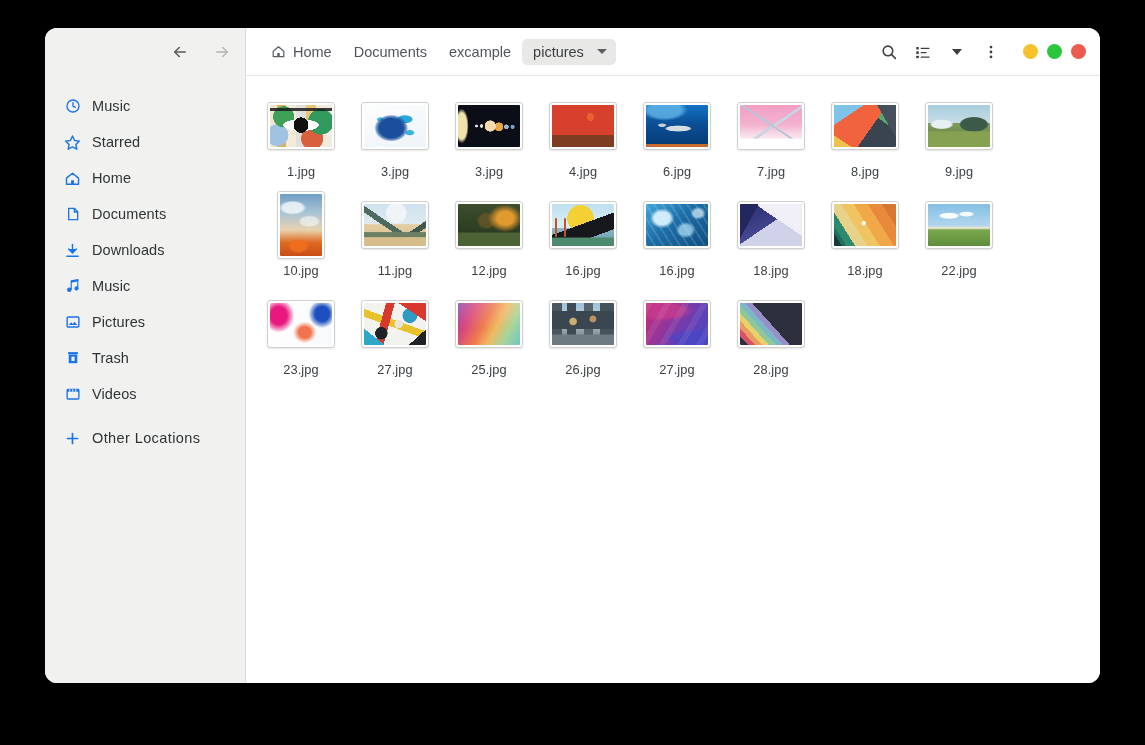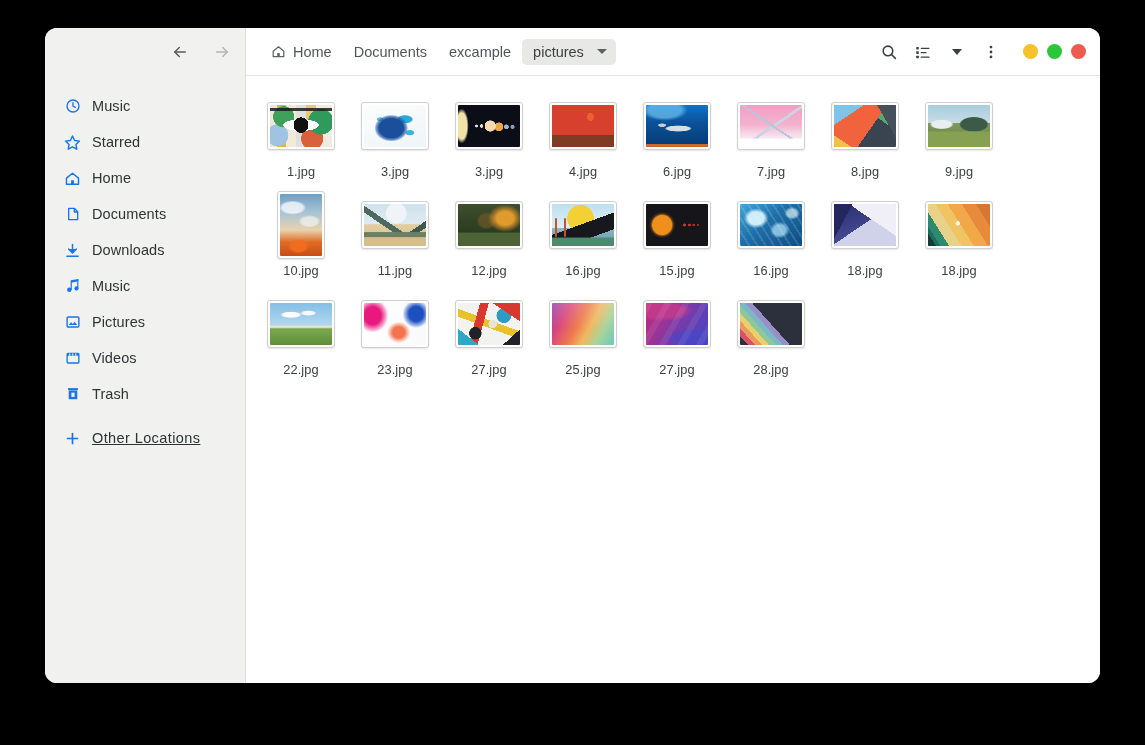--- a/index.html
+++ b/index.html
@@ -58,21 +58,21 @@
   }
   .sb-icon {
     width: 17px; height: 17px;
     flex: 0 0 17px;
     display: flex; align-items: center; justify-content: center;
     color: #1a73e8;
   }
   .sb-icon svg { display: block; }
   .sb-label { white-space: nowrap; letter-spacing: .1px; }
   .sb-gap { height: 8px; }
-  .sb-item.other .sb-label { letter-spacing: .4px; text-decoration: underline; }
+  .sb-item.other .sb-label { letter-spacing: .4px; }
 
   
   .main {
     flex: 1 1 auto;
     display: flex;
     flex-direction: column;
     background: #ffffff;
     min-width: 0;
   }
   .topbar {
@@ -287,39 +287,39 @@
               <rect x="3.2" y="4.5" width="17.6" height="15" rx="1.6"></rect>
               <path d="M5.6 16.6 l3.6-4.4 2.6 2.8 2.6-3.4 4 5z" fill="currentColor" stroke="none"></path>
             </svg>
         </span>
         <span class="sb-label">Pictures</span>
       </div>
 
       <div class="sb-item">
         <span class="sb-icon">
           <svg width="16" height="16" viewBox="0 0 24 24" fill="none" stroke="currentColor" stroke-width="2">
+              <rect x="4.6" y="3.2" width="14.8" height="2.8" fill="currentColor" stroke="none"></rect>
+              <path d="M5.6 6.6 h12.8 v13.2 h-12.8 Z" fill="currentColor" stroke="none"></path>
+              <rect x="9.6" y="10" width="4.8" height="6.4" fill="#f1f1ef" stroke="none"></rect>
+            </svg>
+        </span>
+        <span class="sb-label">Trash</span>
+      </div>
+
+      <div class="sb-item">
+        <span class="sb-icon">
+          <svg width="16" height="16" viewBox="0 0 24 24" fill="none" stroke="currentColor" stroke-width="2">
               <rect x="3.2" y="5" width="17.6" height="14.5" rx="1.4"></rect>
               <rect x="3.2" y="5" width="17.6" height="3.6" fill="currentColor" stroke="none"></rect>
               <rect x="6.3" y="5" width="1.7" height="3.6" fill="#f1f1ef" stroke="none"></rect>
               <rect x="10.8" y="5" width="1.7" height="3.6" fill="#f1f1ef" stroke="none"></rect>
               <rect x="15.3" y="5" width="1.7" height="3.6" fill="#f1f1ef" stroke="none"></rect>
             </svg>
         </span>
         <span class="sb-label">Videos</span>
-      </div>
-
-      <div class="sb-item">
-        <span class="sb-icon">
-          <svg width="16" height="16" viewBox="0 0 24 24" fill="none" stroke="currentColor" stroke-width="2">
-              <rect x="4.6" y="3.2" width="14.8" height="2.8" fill="currentColor" stroke="none"></rect>
-              <path d="M5.6 6.6 h12.8 v13.2 h-12.8 Z" fill="currentColor" stroke="none"></path>
-              <rect x="9.6" y="10" width="4.8" height="6.4" fill="#f1f1ef" stroke="none"></rect>
-            </svg>
-        </span>
-        <span class="sb-label">Trash</span>
       </div>
 
       <div class="sb-gap"></div>
 
       <div class="sb-item other">
         <span class="sb-icon">
           <svg width="17" height="17" viewBox="0 0 24 24" fill="none" stroke="currentColor" stroke-width="2.4" stroke-linecap="round">
               <line x1="12" y1="5" x2="12" y2="19"></line>
               <line x1="5" y1="12" x2="19" y2="12"></line>
             </svg>
@@ -574,36 +574,20 @@
     <div class="im" style="background:linear-gradient(180deg,transparent 0 78%, #4e8a6e 82% 100%)"></div>
                 </div>
               </div>
             </div>
             <div class="fname">16.jpg</div>
           </div>
           <div class="tile">
             <div class="thumb-box">
               <div class="thumb">
                 <div class="thumb-inner">
-                  <div class="im" style="background:#16161a"></div>
-    <div class="im" style="background:radial-gradient(circle at 26% 50%, #f0901c 0 19%, rgba(240,144,28,.25) 22%, transparent 26%)"></div>
-    <div class="im" style="background:
-      radial-gradient(circle at 62% 50%, #c0392b 0 3%, transparent 4%),
-      radial-gradient(circle at 70% 50%, #b8352a 0 2.4%, transparent 3.4%),
-      radial-gradient(circle at 77% 50%, #a83028 0 2%, transparent 3%),
-      radial-gradient(circle at 84% 50%, #982a24 0 1.6%, transparent 2.6%)"></div>
-                </div>
-              </div>
-            </div>
-            <div class="fname">15.jpg</div>
-          </div>
-          <div class="tile">
-            <div class="thumb-box">
-              <div class="thumb">
-                <div class="thumb-inner">
                   <div class="im" style="background:linear-gradient(140deg,#3fa8d8 0%,#1d6ea8 44%,#0f4e80 100%)"></div>
     <div class="im" style="background:
       radial-gradient(ellipse 30% 36% at 26% 34%, rgba(220,245,255,.92) 0 42%, transparent 66%),
       radial-gradient(ellipse 24% 30% at 64% 62%, rgba(180,230,250,.7) 0 40%, transparent 66%),
       radial-gradient(ellipse 18% 22% at 84% 22%, rgba(235,250,255,.65) 0 40%, transparent 70%)"></div>
     <div class="im" style="background:repeating-linear-gradient(58deg, rgba(255,255,255,.13) 0 2px, transparent 2px 7px)"></div>
                 </div>
               </div>
             </div>
             <div class="fname">16.jpg</div>
@@ -689,20 +673,37 @@
     <div class="im" style="background:linear-gradient(180deg, rgba(255,255,255,.18) 0%, rgba(255,255,255,0) 60%)"></div>
                 </div>
               </div>
             </div>
             <div class="fname">25.jpg</div>
           </div>
           <div class="tile">
             <div class="thumb-box">
               <div class="thumb">
                 <div class="thumb-inner">
+                  <div class="im" style="background:linear-gradient(180deg,#9cc0d8 0%,#c2d6e2 40%,#8e9aa2 70%,#5e6a72 100%)"></div>
+    <div class="im" style="background:
+      linear-gradient(180deg,transparent 0 18%, #3a4650 18% 62%, transparent 62%),
+      linear-gradient(90deg, #4a5660 0 16%, transparent 16% 24%, #3e4a54 24% 38%, transparent 38% 52%, #56626c 52% 66%, transparent 66% 78%, #46525c 78% 100%)"></div>
+    <div class="im" style="background:
+      radial-gradient(circle at 34% 44%, rgba(240,200,120,.8) 0 7%, transparent 9%),
+      radial-gradient(circle at 66% 38%, rgba(240,180,100,.7) 0 6%, transparent 8%)"></div>
+    <div class="im" style="background:linear-gradient(180deg,transparent 0 74%, #6e7a82 76% 100%)"></div>
+                </div>
+              </div>
+            </div>
+            <div class="fname">26.jpg</div>
+          </div>
+          <div class="tile">
+            <div class="thumb-box">
+              <div class="thumb">
+                <div class="thumb-inner">
                   <div class="im" style="background:linear-gradient(120deg,#c2267e 0%,#a8318e 24%,#7a3aa8 52%,#5a42b8 78%,#4a46c0 100%)"></div>
     <div class="im" style="background:
       radial-gradient(ellipse 70% 34% at 24% 18%, rgba(200,60,140,.75) 0 48%, transparent 76%),
       radial-gradient(ellipse 60% 30% at 76% 84%, rgba(70,70,200,.7) 0 48%, transparent 78%)"></div>
     <div class="im" style="background:repeating-linear-gradient(120deg, rgba(255,255,255,.07) 0 6px, transparent 6px 16px)"></div>
                 </div>
               </div>
             </div>
             <div class="fname">27.jpg</div>
           </div>

